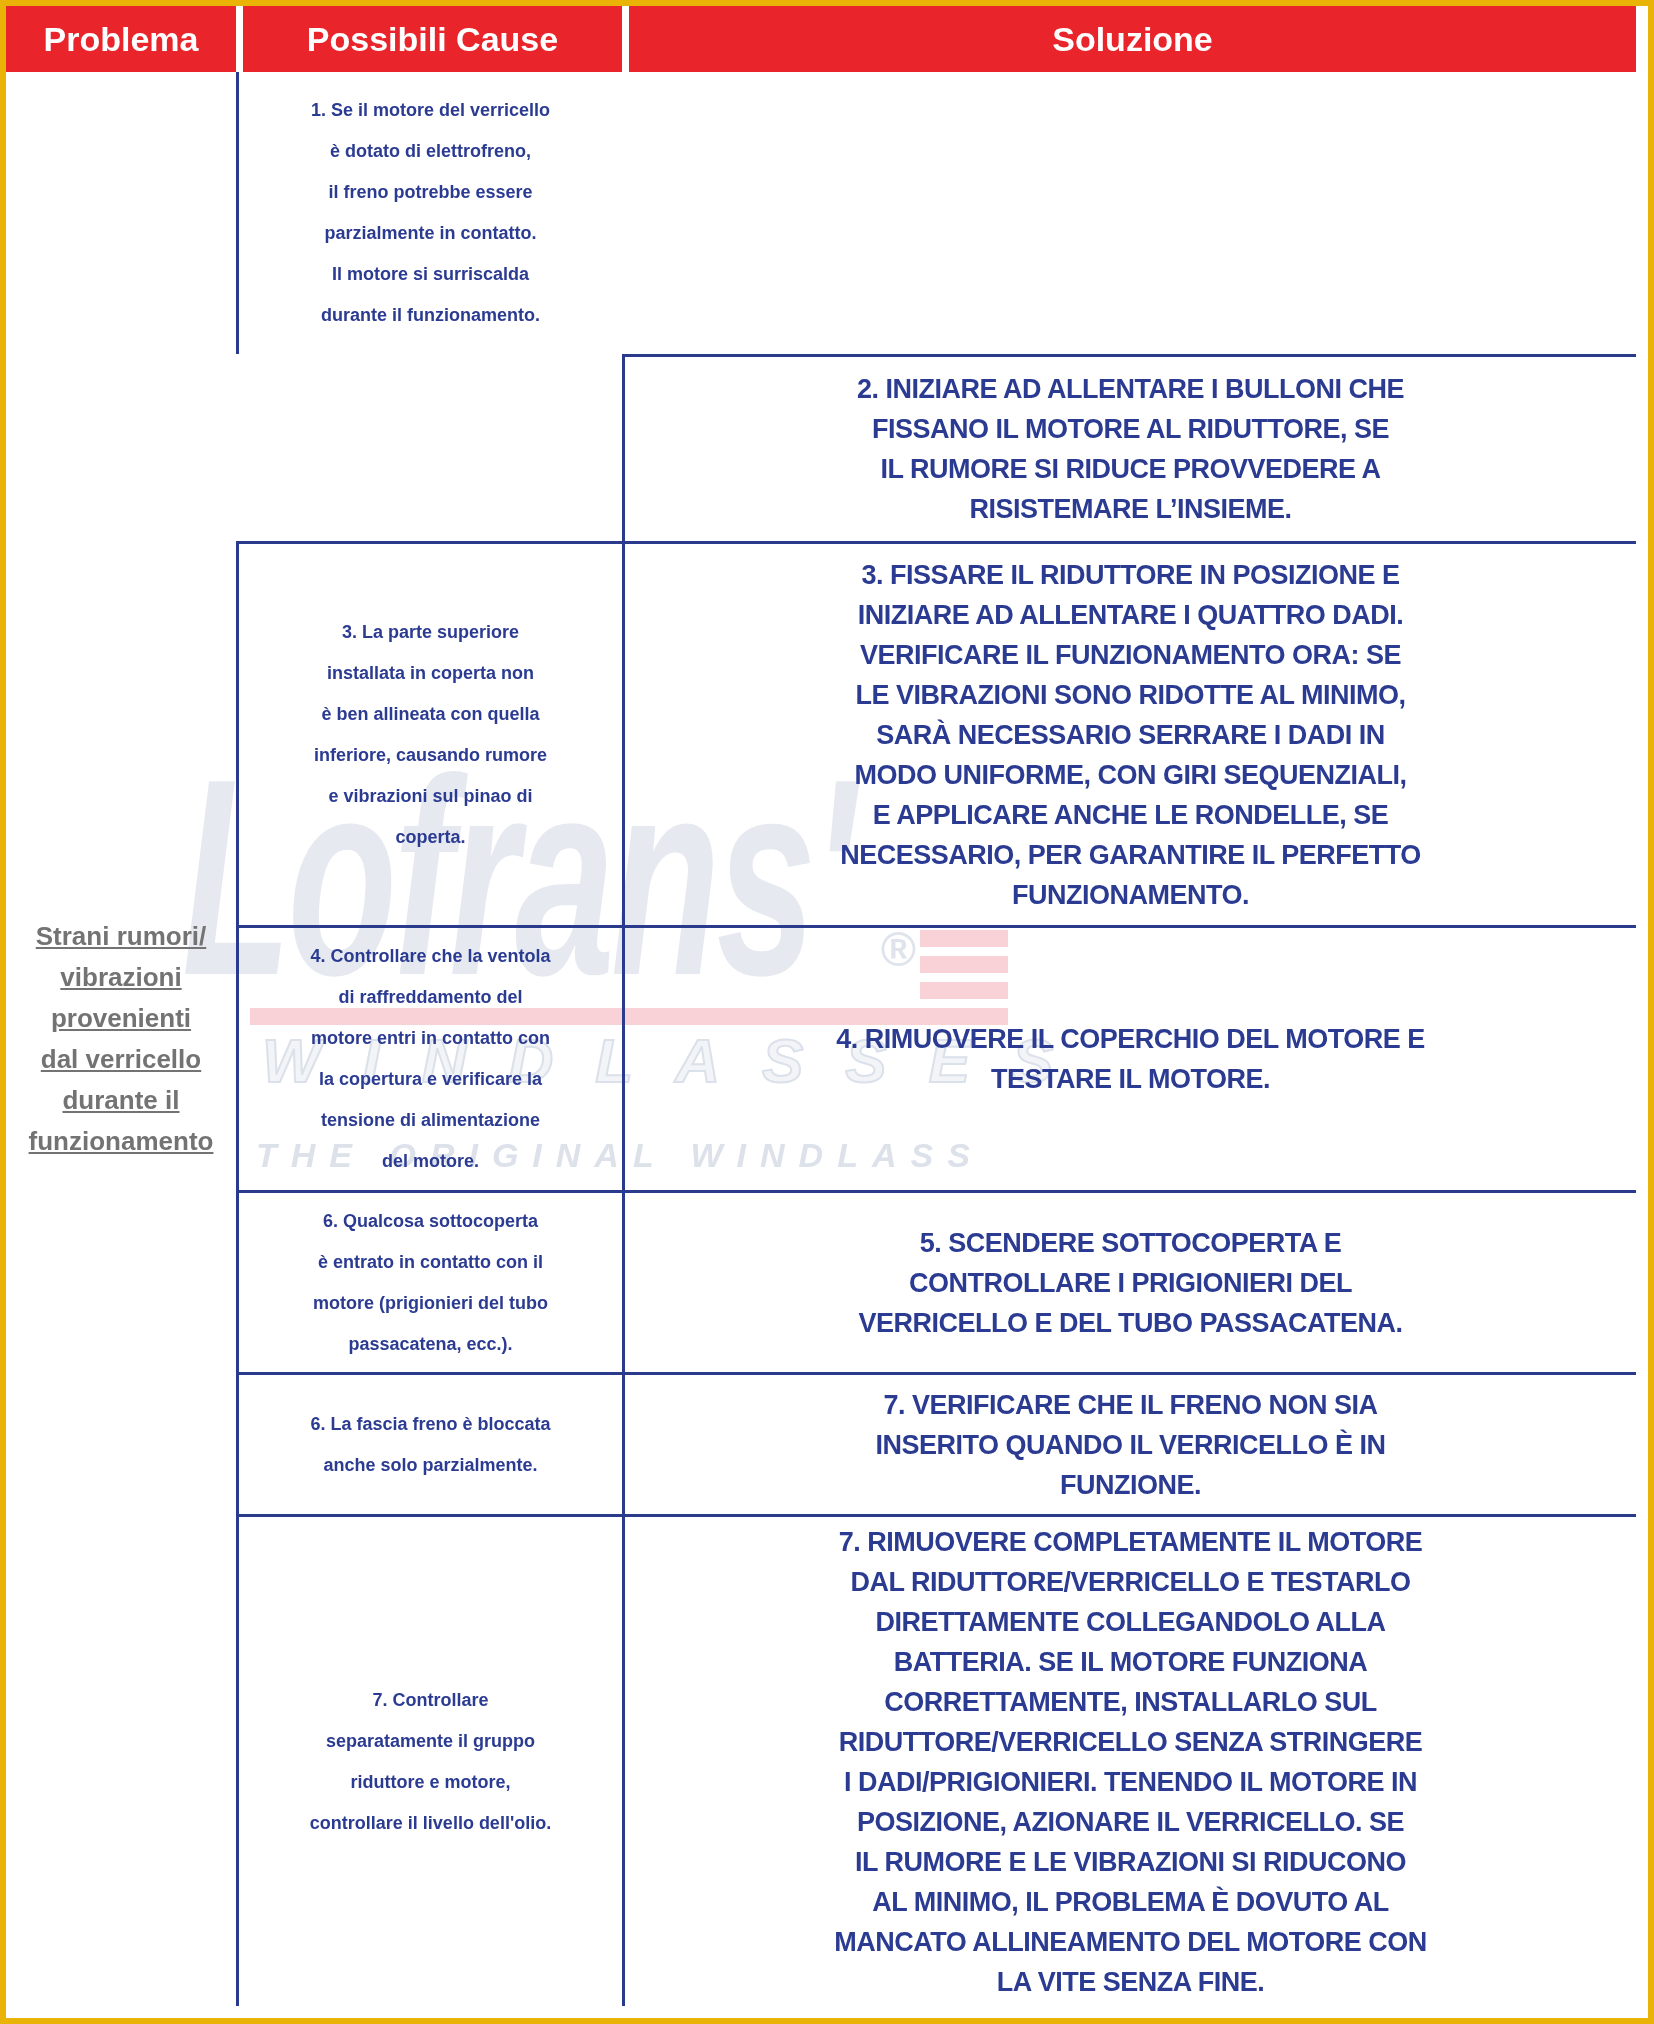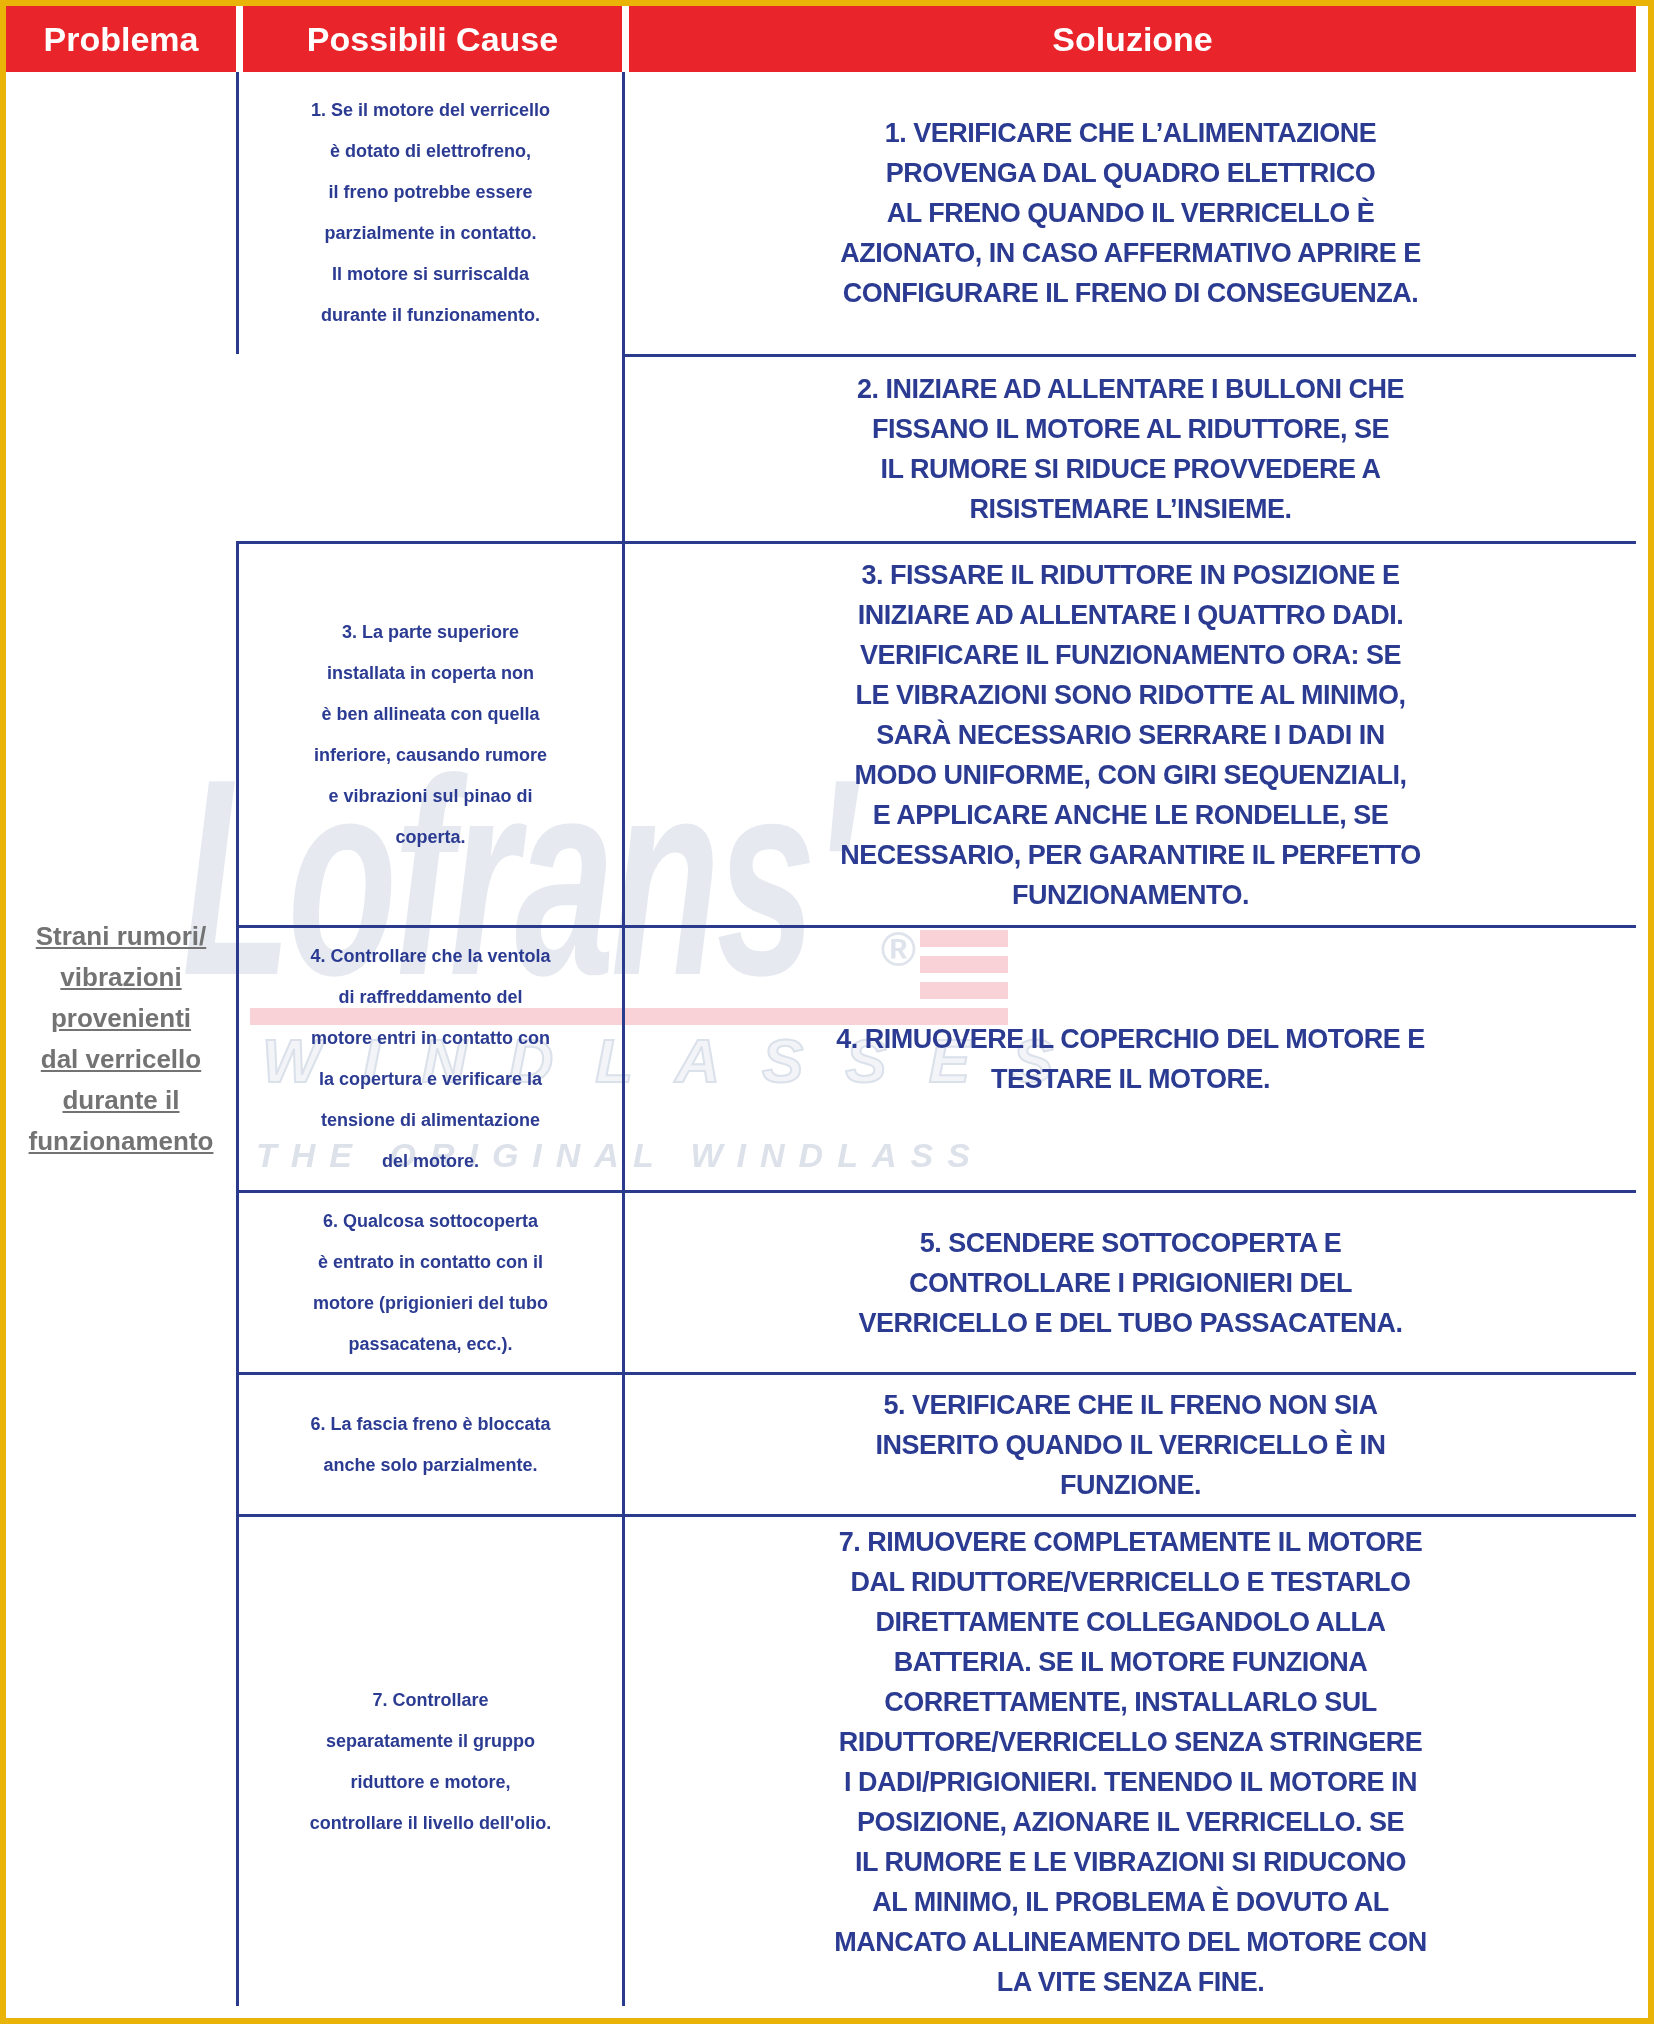--- a/index.html
+++ b/index.html
@@ -112,25 +112,20 @@
 dal verricello
 durante il
 funzionamento</div>
 
     <div class="cell cause" style="grid-row:2">1. Se il motore del verricello
 è dotato di elettrofreno,
 il freno potrebbe essere
 parzialmente in contatto.
 Il motore si surriscalda
 durante il funzionamento.</div>
-    <div class="cell sol" style="grid-row:2">1. VERIFICARE CHE L’ALIMENTAZIONE
-PROVENGA DAL QUADRO ELETTRICO
-AL FRENO QUANDO IL VERRICELLO È
-AZIONATO, IN CASO AFFERMATIVO APRIRE E
-CONFIGURARE IL FRENO DI CONSEGUENZA.</div>
 
     <div class="cell sol bt" style="grid-row:3">2. INIZIARE AD ALLENTARE I BULLONI CHE
 FISSANO IL MOTORE AL RIDUTTORE, SE
 IL RUMORE SI RIDUCE PROVVEDERE A
 RISISTEMARE L’INSIEME.</div>
 
     <div class="cell cause bt" style="grid-row:4">3. La parte superiore
 installata in coperta non
 è ben allineata con quella
 inferiore, causando rumore
@@ -158,21 +153,21 @@
     <div class="cell cause bt" style="grid-row:6">6. Qualcosa sottocoperta
 è entrato in contatto con il
 motore (prigionieri del tubo
 passacatena, ecc.).</div>
     <div class="cell sol bt" style="grid-row:6">5. SCENDERE SOTTOCOPERTA E
 CONTROLLARE I PRIGIONIERI DEL
 VERRICELLO E DEL TUBO PASSACATENA.</div>
 
     <div class="cell cause bt" style="grid-row:7">6. La fascia freno è bloccata
 anche solo parzialmente.</div>
-    <div class="cell sol bt" style="grid-row:7">5. VERIFICARE CHE IL FRENO NON SIA
+    <div class="cell sol bt" style="grid-row:7">7. VERIFICARE CHE IL FRENO NON SIA
 INSERITO QUANDO IL VERRICELLO È IN
 FUNZIONE.</div>
 
     <div class="cell cause bt" style="grid-row:8">7. Controllare
 separatamente il gruppo
 riduttore e motore,
 controllare il livello dell'olio.</div>
     <div class="cell sol bt" style="grid-row:8">7. RIMUOVERE COMPLETAMENTE IL MOTORE
 DAL RIDUTTORE/VERRICELLO E TESTARLO
 DIRETTAMENTE COLLEGANDOLO ALLA

